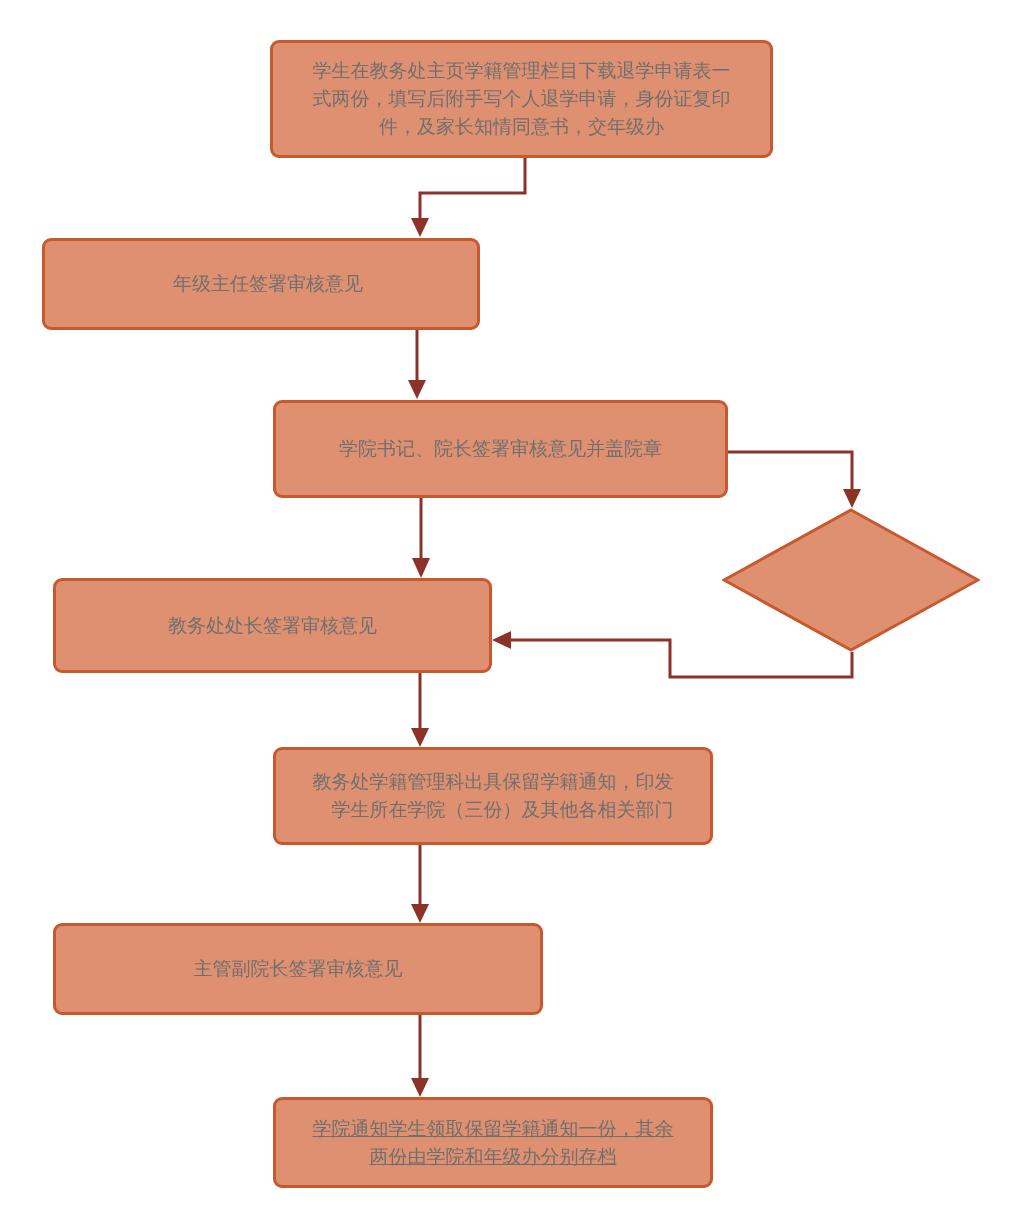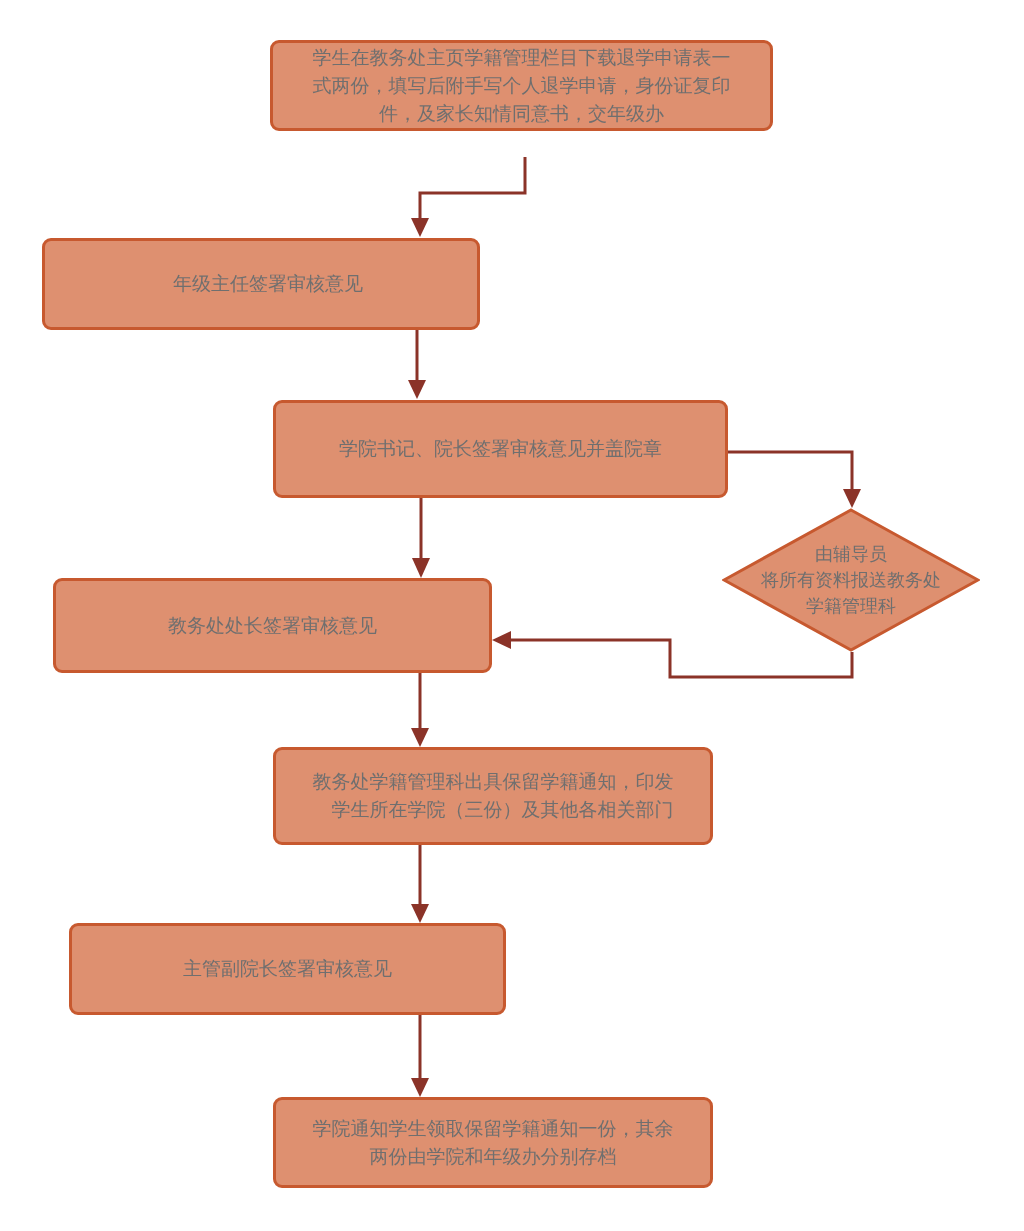--- a/index.html
+++ b/index.html
@@ -54,28 +54,28 @@
   .diamond-wrap svg { position: absolute; left: 0; top: 0; }
   .diamond-shape {
     fill: var(--node-fill, #de9070);
     stroke: var(--node-border, #c7592f);
     stroke-width: 3;
     stroke-linejoin: miter;
   }
   .diamond-label { position: relative; }
 
   
-  #node-start                 { left: 270px; top: 40px;   width: 503px; height: 91px; }
+  #node-start                 { left: 270px; top: 40px;   width: 503px; height: 118px; }
   #node-grade-director        { left: 42px;  top: 238px;  width: 438px; height: 92px; padding-left: 24px;  }
   #node-college-leaders       { left: 273px; top: 400px;  width: 455px; height: 98px;  }
   #node-counselor-submit      { left: 722px; top: 508px;  width: 258px; height: 144px; }
   #node-dean-office           { left: 53px;  top: 578px;  width: 439px; height: 95px;  }
   #node-issue-notice          { left: 273px; top: 747px;  width: 440px; height: 98px; text-align: right;  }
-  #node-vice-president        { left: 69px;  top: 923px;  width: 437px; height: 92px; text-align: center;  }
-  #node-final-notice          { left: 273px; top: 1097px; width: 440px; height: 91px;  }
+  #node-vice-president        { left: 53px;  top: 923px;  width: 490px; height: 92px; text-align: center;  }
+  #node-final-notice          { left: 273px; top: 1097px; width: 440px; height: 91px; text-decoration: underline;  }
 </style>
 </head>
 <body>
 
 <svg id="connector-layer" width="1024" height="1231" viewBox="0 0 1024 1231">
 
   <path class="connector-line" d="M525,157 L525,193 L420,193 L420,218"></path>
   <polygon class="arrowhead" points="411,218 429,218 420,237"></polygon>
 
   <path class="connector-line" d="M417,330 L417,380"></path>
@@ -105,23 +105,20 @@
 件，及家长知情同意书，交年级办</div>
 
 <div class="node" id="node-grade-director">年级主任签署审核意见</div>
 
 <div class="node" id="node-college-leaders">学院书记、院长签署审核意见并盖院章</div>
 
 <div class="diamond-wrap" id="node-counselor-submit">
   <svg width="258" height="144" viewBox="0 0 258 144">
     <polygon class="diamond-shape" points="129,2 256,72 129,142 2,72"></polygon>
   </svg>
-  <div class="diamond-label">由辅导员
-将所有资料报送教务处
-学籍管理科</div>
 </div>
 
 <div class="node" id="node-dean-office">教务处处长签署审核意见</div>
 
 <div class="node" id="node-issue-notice">教务处学籍管理科出具保留学籍通知，印发
 学生所在学院（三份）及其他各相关部门</div>
 
 <div class="node" id="node-vice-president">主管副院长签署审核意见</div>
 
 <div class="node" id="node-final-notice">学院通知学生领取保留学籍通知一份，其余

